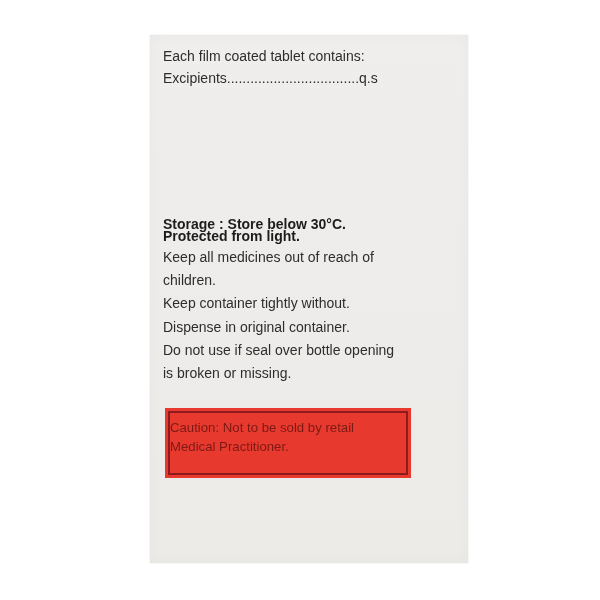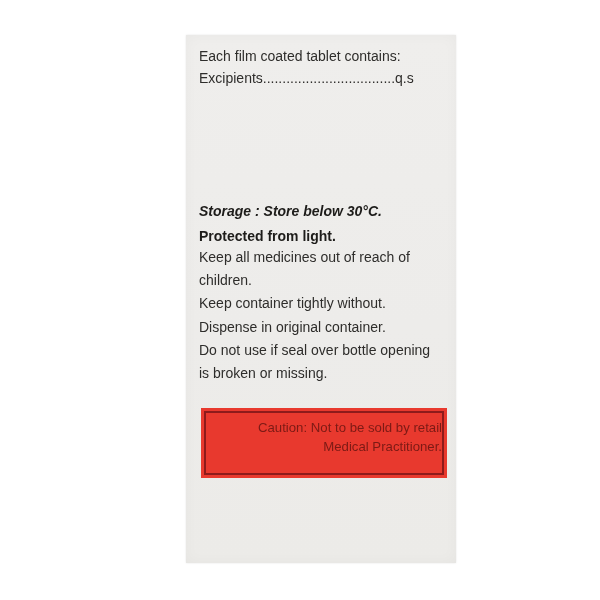--- a/index.html
+++ b/index.html
@@ -19,50 +19,49 @@
     overflow: hidden;
   }
   .photo {
     position: relative;
     width: 600px; height: 600px;
     background: var(--page_bg);
   }
   .panel {
     position: absolute;
     left: 150px; top: 35px;
-    width: 270px; height: 528px;
+    width: 318px; height: 528px;
     background: linear-gradient(180deg, #efeeec 0%, var(--panel_bg) 55%, #ecebe8 100%);
     box-shadow: 0 0 2px rgba(0,0,0,0.10), inset 0 0 14px rgba(0,0,0,0.03);
-    margin-left: 36px;
   }
   .line {
     position: relative;
     color: var(--text);
     font-size: 14px;
     white-space: nowrap;
   }
   .group { position: absolute; left: 13px; right: 6px; }
   .comp   { top: 11px;  line-height: 21.5px; }
   .cols   { top: 100px; line-height: 21.5px; }
   .dosage-line    { position: absolute; left: 13px; top: 143px; }
-  .storage-line   { position: absolute; left: 13px; top: 168px; font-weight: bold; color: var(--bold_text); font-style: italic; }
+  .storage-line   { position: absolute; left: 13px; top: 181px; font-weight: bold; color: var(--bold_text); }
   .protected-line { position: absolute; left: 13px; top: 193px; font-weight: bold; color: var(--bold_text); }
   .warnings { top: 211px; line-height: 23.2px; }
   b.hd { font-weight: bold; color: var(--bold_text); }
   .caution {
     position: absolute;
     left: 18px; top: 376px;
     width: 240px; height: 64px;
     background: var(--caution_bg);
     border: 2px solid var(--caution_border);
     box-shadow: 0 0 0 3px var(--caution_bg);
     color: var(--caution_text);
     font-size: 13.2px;
     line-height: 19px;
-    text-align: right;
+    text-align: left;
     padding-top: 5px;
   }
   .caution .cline { white-space: nowrap; }
 </style>
 </head>
 <body>
 
 <div class="photo">
   <div class="panel">
 

